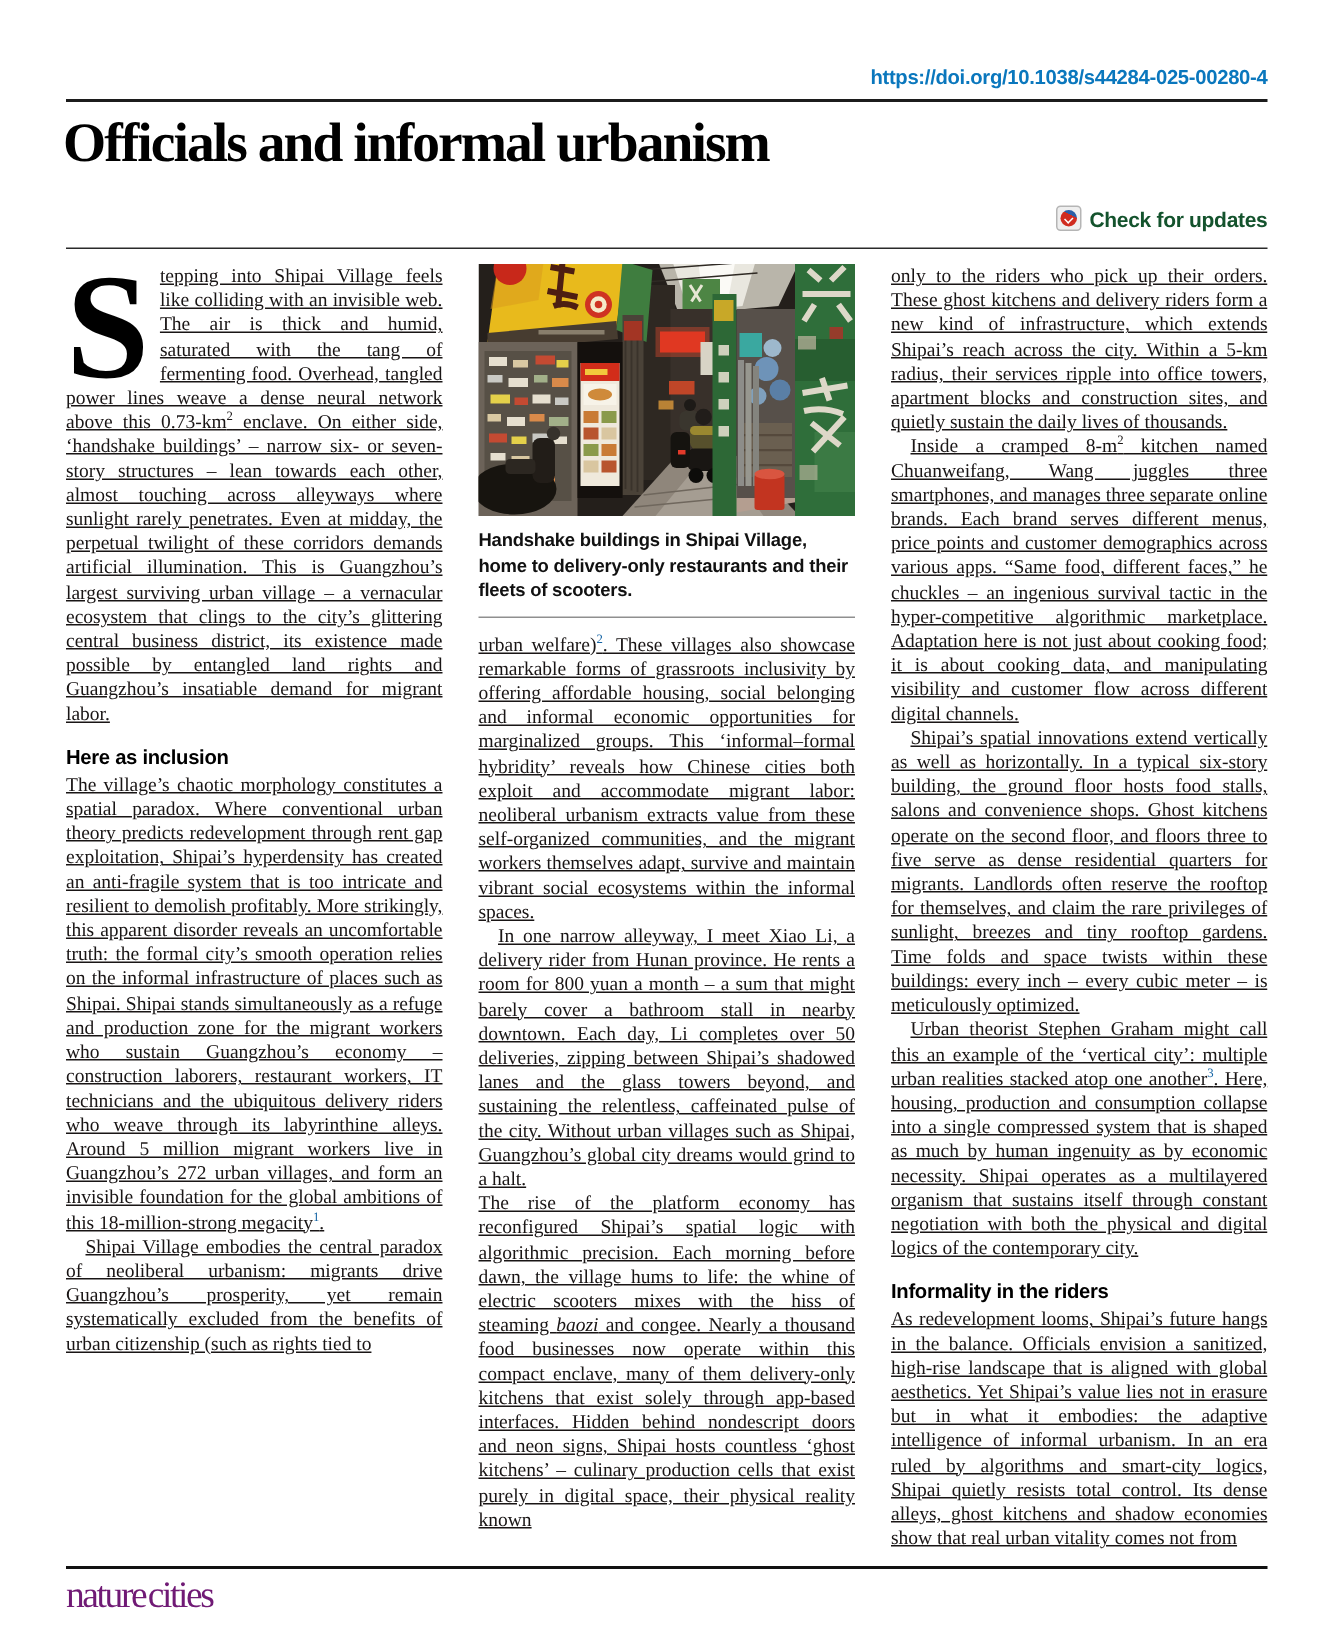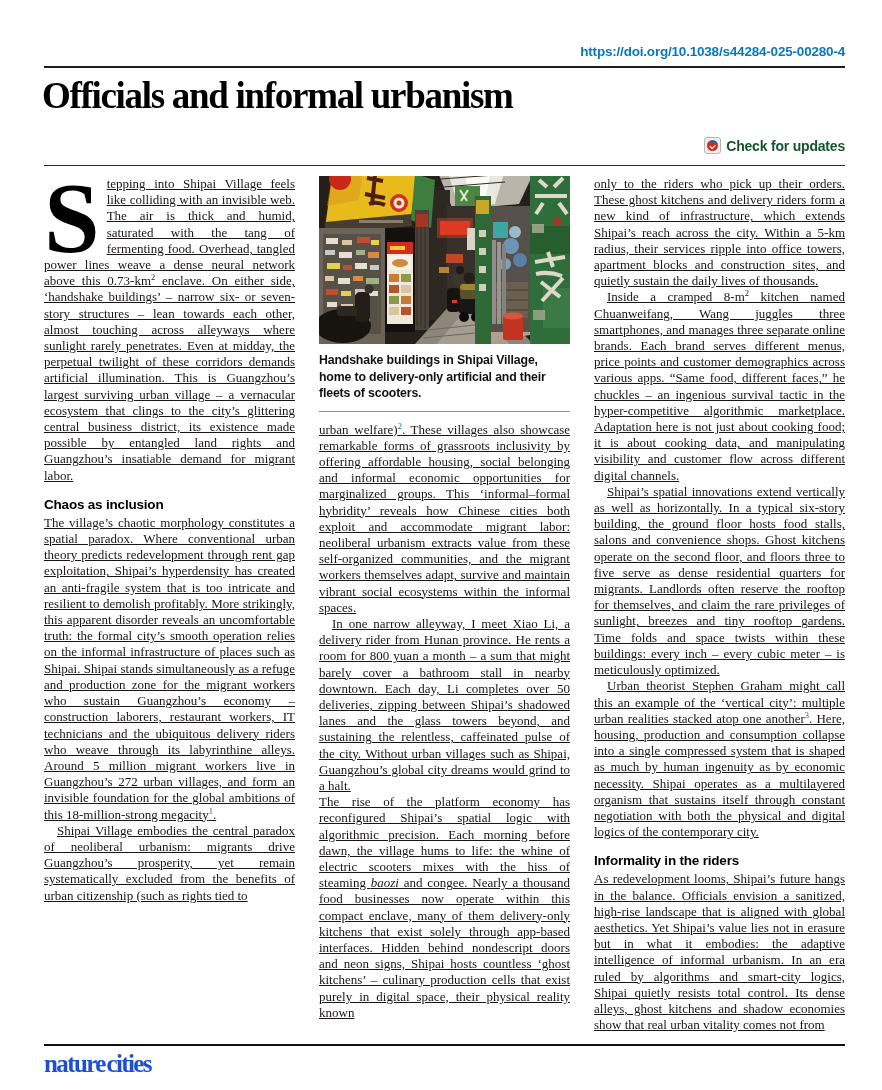--- a/index.html
+++ b/index.html
@@ -49,22 +49,22 @@
   h3.sec { margin:12px 0 2px 0; font-family:"Liberation Sans", sans-serif; font-weight:bold;
            font-size:13.5px; line-height:17px; letter-spacing:-0.2px; color:#000; text-align:left; }
 
   figure { margin:-6px 0 10px 0; width:251px; }
   figure svg { display:block; }
   figcaption { font-family:"Liberation Sans", sans-serif; font-weight:bold; font-size:12.3px;
                line-height:16.5px; letter-spacing:-0.15px; color:#111; margin-top:8px;
                padding-bottom:9px; border-bottom:1px solid #8f8f8f; text-align:left; }
 
   .journal { position:absolute; left:44px; top:1050px;
-             font-family:"Liberation Serif", serif; font-weight:700; font-size:25px;
-             letter-spacing:-1.6px; word-spacing:-3px; color:#1d4ed8; }
+             font-family:"Liberation Serif", serif; font-weight:400; font-size:25px;
+             letter-spacing:-1.6px; word-spacing:-3px; color:#701a75; }
 </style>
 </head>
 <body>
 
 <div class="page">
 
   <a class="doi" href="#">https://doi.org/10.1038/s44284-025-00280-4</a>
   <div class="rule rule-top"></div>
 
   <h1 class="title">Officials and informal urbanism</h1>
@@ -75,21 +75,21 @@
       </span>
     <span>Check for updates</span>
   </div>
 
   <div class="rule rule-cols"></div>
 
   <div class="columns">
 
     <div class="col">
       <p class="body"><span class="dropcap">S</span><span>tepping into Shipai Village feels like colliding with an invisible web. The air is thick and humid, saturated with the tang of fermenting food. Overhead, tangled power lines weave a dense neural network above this 0.73-km<sup>2</sup> enclave. On either side, ‘handshake buildings’ – narrow six- or seven-story structures – lean towards each other, almost touching across alleyways where sunlight rarely penetrates. Even at midday, the perpetual twilight of these corridors demands artificial illumination. This is Guangzhou’s largest surviving urban village – a vernacular ecosystem that clings to the city’s glittering central business district, its existence made possible by entangled land rights and Guangzhou’s insatiable demand for migrant labor.</span></p>
-      <h3 class="sec">Chaos as inclusion</h3>
+      <h3 class="sec">Here as inclusion</h3>
       <p class="body">The village’s chaotic morphology constitutes a spatial paradox. Where conventional urban theory predicts redevelopment through rent gap exploitation, Shipai’s hyperdensity has created an anti-fragile system that is too intricate and resilient to demolish profitably. More strikingly, this apparent disorder reveals an uncomfortable truth: the formal city’s smooth operation relies on the informal infrastructure of places such as Shipai. Shipai stands simultaneously as a refuge and production zone for the migrant workers who sustain Guangzhou’s economy – construction laborers, restaurant workers, IT technicians and the ubiquitous delivery riders who weave through its labyrinthine alleys. Around 5 million migrant workers live in Guangzhou’s 272 urban villages, and form an invisible foundation for the global ambitions of this 18-million-strong megacity<sup class="ref">1</sup>.</p>
       <p class="body indent">Shipai Village embodies the central paradox of neoliberal urbanism: migrants drive Guangzhou’s prosperity, yet remain systematically excluded from the benefits of urban citizenship (such as  rights tied to</p>
     </div>
 
     <div class="col">
       <figure>
         <svg width="251" height="174" viewBox="0 0 251 174" aria-hidden="true">
           <rect width="251" height="174" fill="#241f1b"></rect>
 
           <polygon points="118,0 216,0 200,34 134,40" fill="#b9b5aa"></polygon>
@@ -217,21 +217,21 @@
 
           <rect x="211" y="0" width="40" height="174" fill="#2f6e3a"></rect>
           <rect x="211" y="56" width="40" height="28" fill="#275e30"></rect>
           <rect x="224" y="118" width="27" height="40" fill="#3b7a44"></rect>
           <path d="M220 10 l8 7 M244 8 l-9 9 M216 26 l32 0 M224 33 l-7 11 M240 33 l8 11" stroke="#ddd8c8" stroke-width="4" fill="none"></path>
           <path d="M216 92 l30 -5 M229 82 l5 15 M217 104 q13 -3 26 2 M222 112 l19 15 M244 108 l-21 23" stroke="#ddd8c8" stroke-width="4" fill="none"></path>
           <rect x="213" y="54" width="12" height="9" fill="#c2b6a2" opacity="0.7"></rect>
           <rect x="234" y="48" width="9" height="8" fill="#b03028" opacity="0.8"></rect>
           <rect x="214" y="140" width="12" height="10" fill="#c9bda8" opacity="0.6"></rect>
         </svg>
-        <figcaption>Handshake buildings in Shipai Village, home to delivery-only artificial and their fleets of scooters.</figcaption>
+        <figcaption>Handshake buildings in Shipai Village, home to delivery-only restaurants and their fleets of scooters.</figcaption>
       </figure>
       <p class="body">urban welfare)<sup class="ref">2</sup>. These villages also showcase remarkable forms of grassroots inclusivity by offering affordable housing, social belonging and informal economic opportunities for marginalized groups. This ‘informal–formal hybridity’ reveals how Chinese cities both exploit and accommodate migrant labor: neoliberal urbanism extracts value from these self-organized communities, and the migrant workers themselves adapt, survive and maintain vibrant social ecosystems within the informal spaces.</p>
       <p class="body indent">In one narrow alleyway, I meet Xiao Li, a delivery rider from Hunan province. He rents a room for 800 yuan a month – a sum that might barely cover a bathroom stall in nearby downtown. Each day, Li completes over 50 deliveries, zipping between Shipai’s shadowed lanes and the glass towers beyond, and sustaining the relentless, caffeinated pulse of the city. Without urban villages such as Shipai, Guangzhou’s global city dreams would grind to a halt.</p>
       <p class="body">The rise of the platform economy has reconfigured Shipai’s spatial logic with algorithmic precision. Each morning before dawn, the village hums to life: the whine of electric scooters mixes with the hiss of steaming <i>baozi</i> and congee. Nearly a thousand food businesses now operate within this compact enclave, many of them delivery-only kitchens that exist solely through app-based interfaces. Hidden behind nondescript doors and neon signs, Shipai hosts countless ‘ghost kitchens’ – culinary production cells that exist purely in digital space, their physical reality known</p>
     </div>
 
     <div class="col">
       <p class="body">only to the riders who pick up their orders. These ghost kitchens and delivery riders form a new kind of infrastructure, which extends Shipai’s reach across the city. Within a 5-km radius, their services ripple into office towers, apartment blocks and construction sites, and quietly sustain the daily lives of thousands.</p>
       <p class="body indent">Inside a cramped 8-m<sup>2</sup> kitchen named Chuanweifang, Wang juggles three smartphones, and manages three separate online brands. Each brand serves different menus, price points and customer demographics across various apps. “Same food, different faces,” he chuckles – an ingenious survival tactic in the hyper-competitive algorithmic marketplace. Adaptation here is not just about cooking food; it is about cooking data, and manipulating visibility and customer flow across different digital channels.</p>
       <p class="body indent">Shipai’s spatial innovations extend vertically as well as horizontally. In a typical six-story building, the ground floor hosts food stalls, salons and convenience shops. Ghost kitchens operate on the second floor, and floors three to five serve as dense residential quarters for migrants. Landlords often reserve the rooftop for themselves, and claim the rare privileges of sunlight, breezes and tiny rooftop gardens. Time folds and space twists within these buildings: every inch – every cubic meter – is meticulously optimized.</p>

